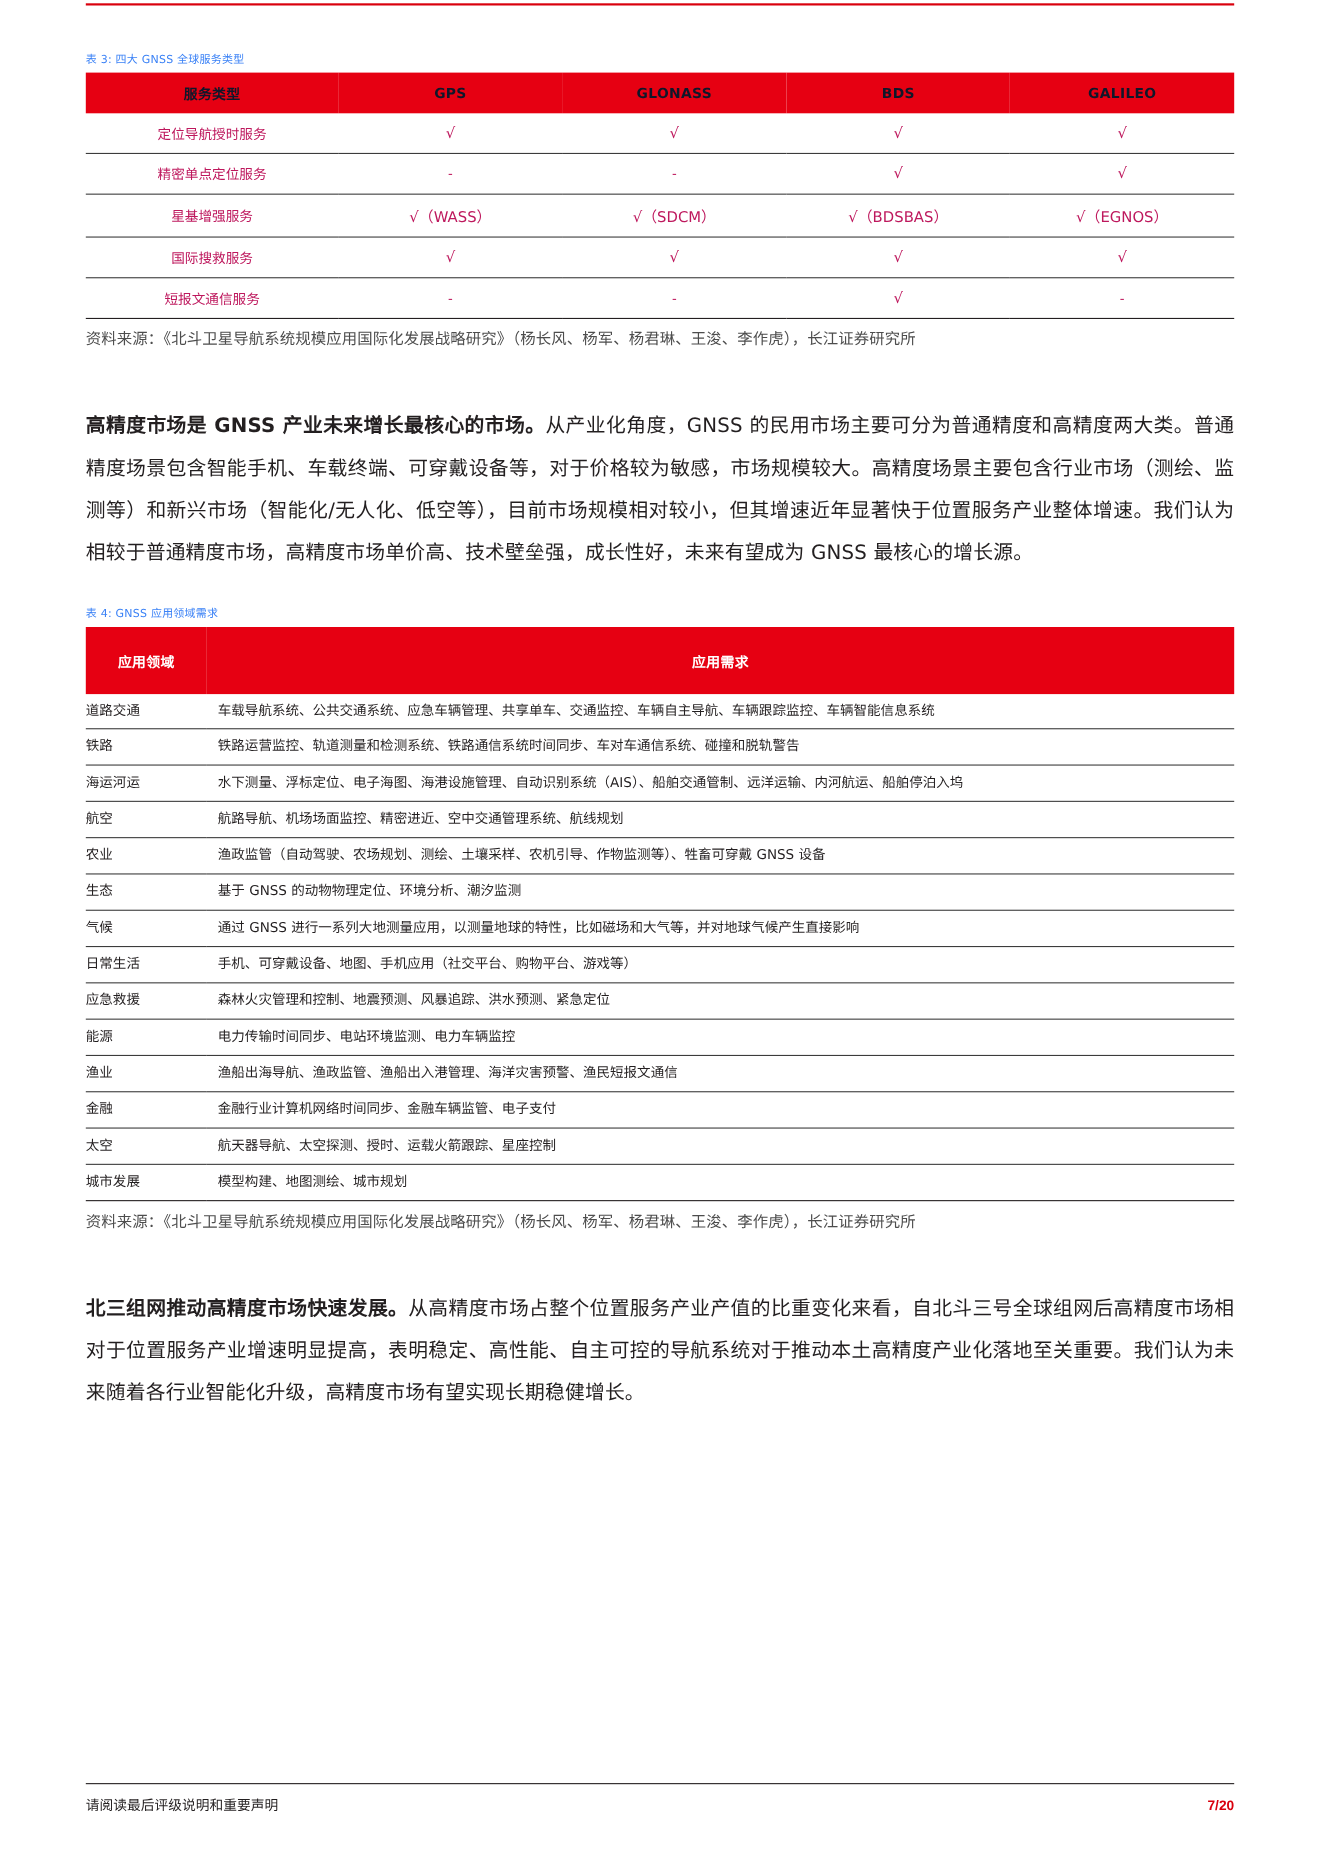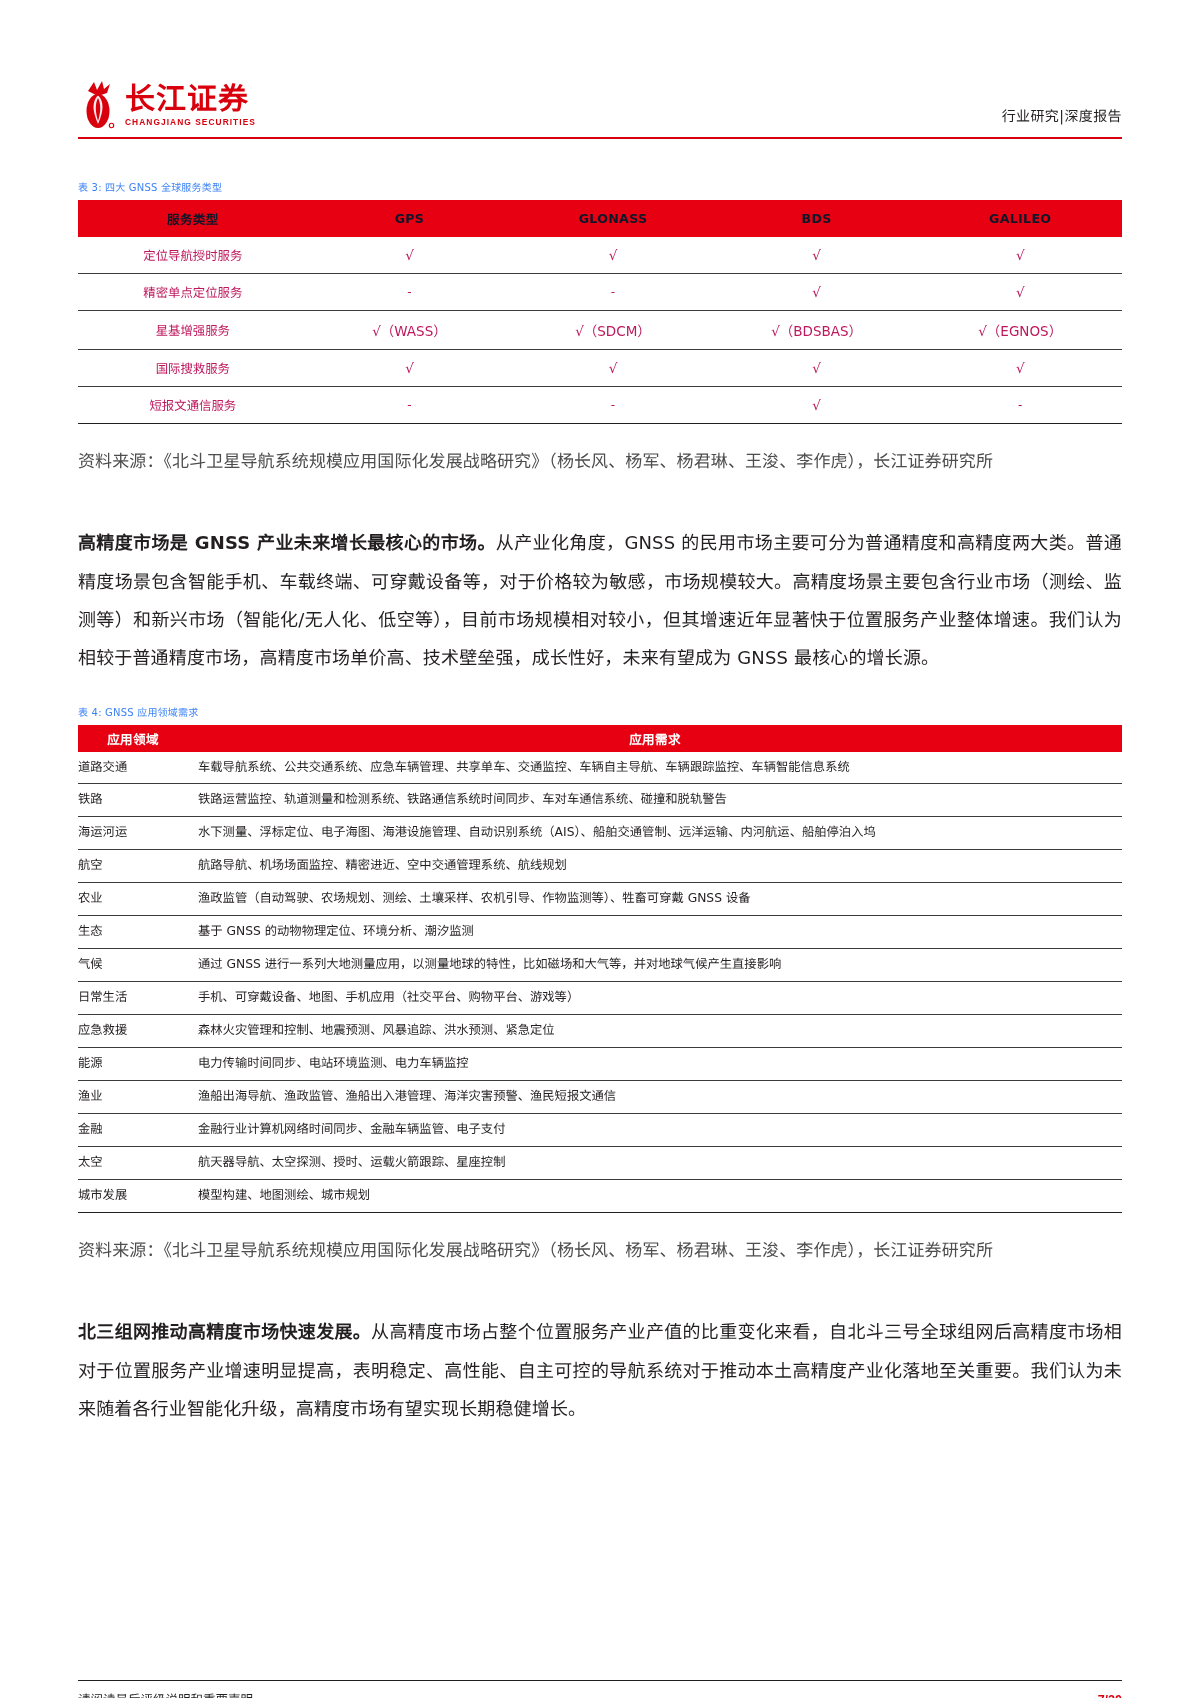--- a/index.html
+++ b/index.html
@@ -121,24 +121,24 @@
     vertical-align: middle;
   }
   .t3 tbody tr:last-child td {
     border-bottom: 1.6px solid #231f20;
   }
   .t3 .cell-check { font-size: 13.5px; }
   .t3 .cell-dash { font-size: 12px; letter-spacing: 0; }
   .t3 .two-line { line-height: 1.45; }
 
   .source-note {
-    font-size: 17px;
+    font-size: 14px;
     color: #4d4d4d;
     font-family: Liberation Sans, sans-serif;
-    margin-top: 23px;
+    margin-top: 7px;
     letter-spacing: 0.1px;
   }
 
   
   .para {
     font-size: 18px;
     line-height: 2.13;
     color: #231f20;
     font-family: "DejaVu Sans", sans-serif;
     text-align: justify;
@@ -148,21 +148,21 @@
   .para-block { margin-top: 52px; }
   .para b { font-weight: 700; }
 
   
   .t4-wrap { margin-top: 26px; }
   .t4 thead th {
     background: #e60012;
     color: #ffffff;
     font-size: 12.6px;
     font-weight: 700;
-    padding: 4px 0;
+    padding: 21px 0;
     font-family: "DejaVu Sans", sans-serif;
     letter-spacing: 0.3px;
     margin-top: 24px;
   }
   .t4 thead th.th-field { text-align: center; width: 110px; }
   .t4 thead th.th-need  { text-align: center; }
   .t4 tbody td {
     font-size: 12.3px;
     padding: 8px 0;
     border-bottom: 1.1px solid #3c3c3c;
@@ -209,38 +209,20 @@
     color: #d9000d;
     font-weight: 700;
     font-family: "Liberation Sans", sans-serif;
   }
 </style>
 </head>
 <body>
 
 <div class="page">
 
-  <div class="header">
-    <div class="logo-wrap">
-      <div class="logo-mark">
-        <svg width="40" height="50" viewBox="0 0 40 50" aria-hidden="true">
-          <ellipse cx="20" cy="31" rx="11.5" ry="17" fill="#d9000d"></ellipse>
-          <path d="M20 15 C14 22 14 30 20 44 C26 30 26 22 20 15 Z" fill="#ffffff" opacity="0.92"></path>
-          <path d="M20 18 C17 24 17 31 20 41 C23 31 23 24 20 18 Z" fill="#d9000d"></path>
-          <path d="M10 11 L16 2 L19 10 L24 1 L26 9 L32 4 L29 13 L20 16 Z" fill="#d9000d"></path>
-          <circle cx="33.5" cy="45.5" r="2.2" fill="none" stroke="#d9000d" stroke-width="1.1"></circle>
-        </svg>
-      </div>
-      <div class="logo-text-block">
-        <div class="logo-cn">长江证券</div>
-        <div class="logo-en">CHANGJIANG SECURITIES</div>
-      </div>
-    </div>
-    <div class="header-right">行业研究|深度报告</div>
-  </div>
   <div class="header-rule"></div>
 
   <div class="content">
 
     <div class="table-caption">表 3: 四大 GNSS 全球服务类型</div>
     <table class="t3">
       <colgroup>
         <col style="width:22%">
           <col style="width:19.5%">
           <col style="width:19.5%">

